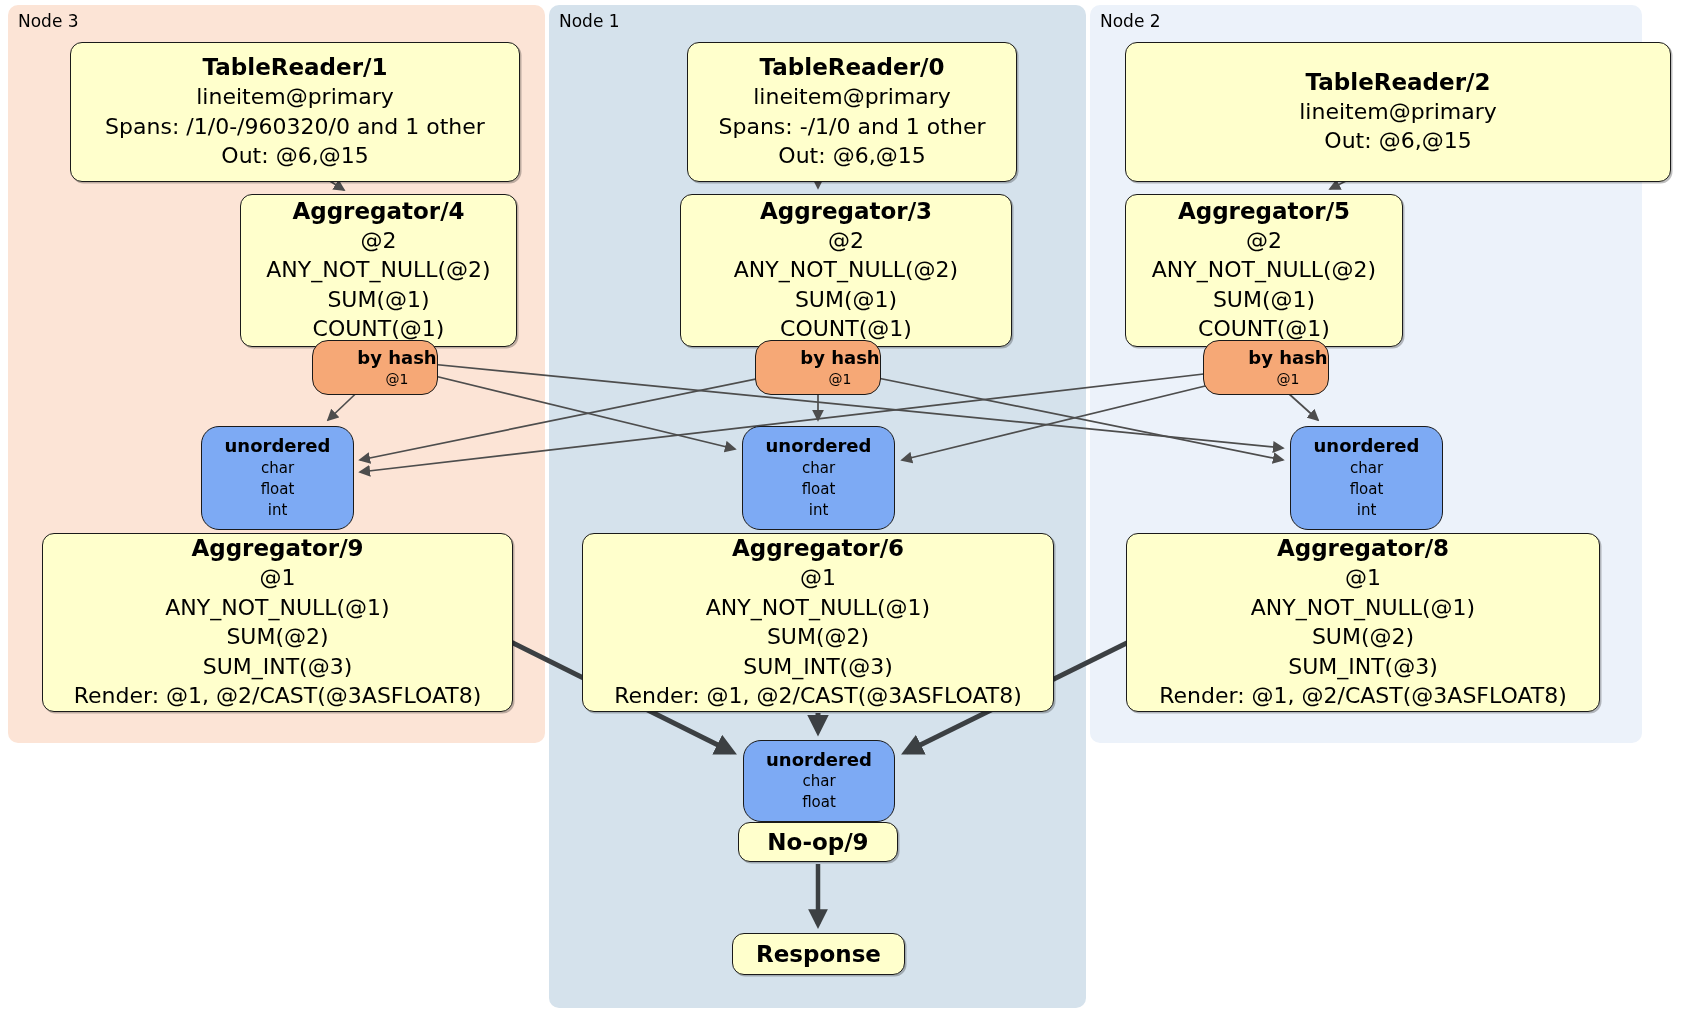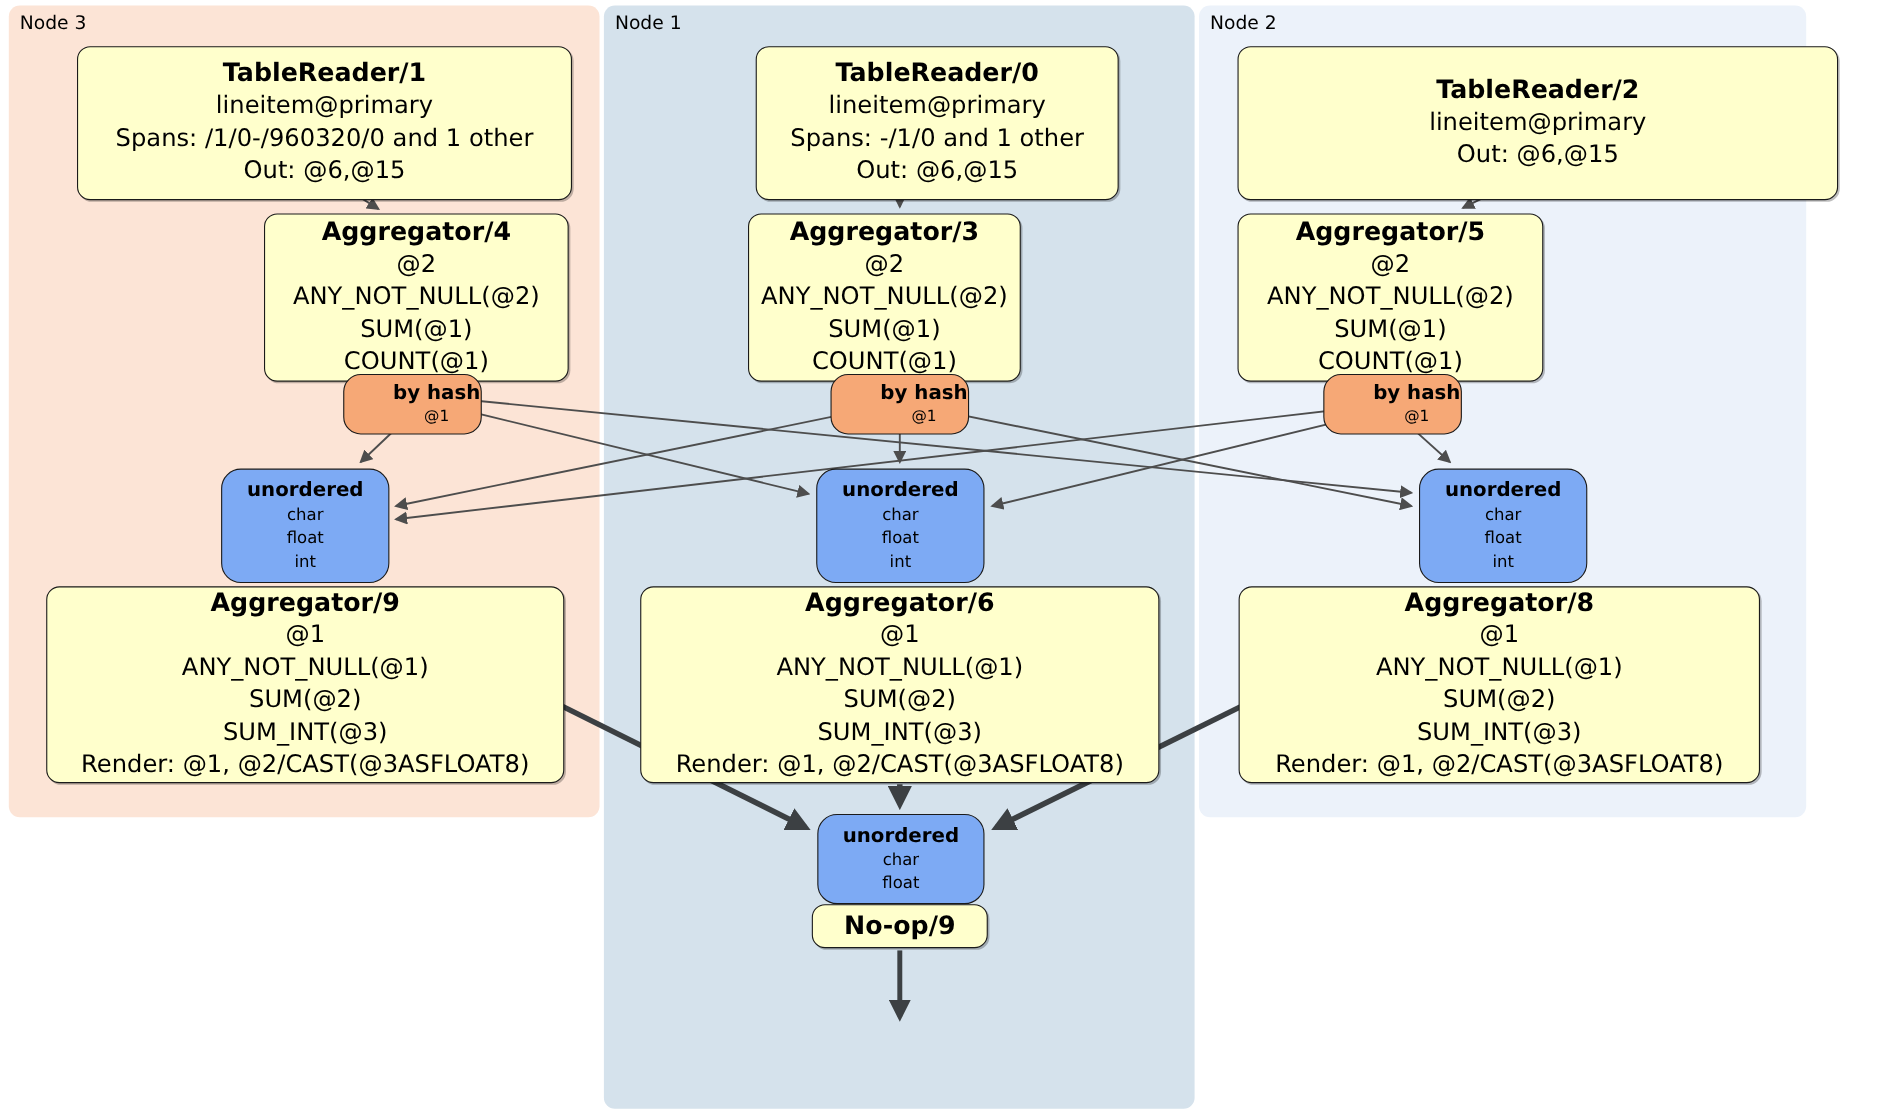--- a/index.html
+++ b/index.html
@@ -36,21 +36,21 @@
   .op-title{font-size:23px;font-weight:bold;line-height:1.25;}
   .op-line{font-size:22px;line-height:1.34;}
   .router-title,.sync-title{font-size:18px;font-weight:bold;line-height:1.25;}
   .router-line{font-size:14px;line-height:1.3;}
   .sync-line{font-size:15px;line-height:1.4;}
   
   #box-tr1{left:70px;top:42px;width:450px;height:140px;}
   #box-tr0{left:687px;top:42px;width:330px;height:140px;}
   #box-tr2{left:1125px;top:42px;width:546px;height:140px;}
   #box-agg4{left:240px;top:194px;width:277px;height:153px;}
-  #box-agg3{left:680px;top:194px;width:248px;height:153px;}
+  #box-agg3{left:680px;top:194px;width:332px;height:153px;}
   #box-agg5{left:1125px;top:194px;width:278px;height:153px;}
   #box-r3{left:312px;top:340px;width:126px;height:55px;}
   #box-r1{left:755px;top:340px;width:126px;height:55px;}
   #box-r2{left:1203px;top:340px;width:126px;height:55px;}
   #box-s3{left:201px;top:426px;width:153px;height:104px;}
   #box-s1{left:742px;top:426px;width:153px;height:104px;}
   #box-s2{left:1290px;top:426px;width:153px;height:104px;}
   #box-agg7{left:42px;top:533px;width:471px;height:179px;}
   #box-agg6{left:582px;top:533px;width:472px;height:179px;}
   #box-agg8{left:1126px;top:533px;width:474px;height:179px;}
@@ -205,14 +205,17 @@
   </div>
 
   <div class="sync" id="box-sfinal">
     <div class="sync-title">unordered</div>
     <div class="sync-line">char</div>
     <div class="sync-line">float</div>
   </div>
   <div class="op" id="box-noop">
     <div class="op-title">No-op/9</div>
   </div>
+  <div class="op" id="box-response">
+    <div class="op-title">Response</div>
+  </div>
 
 </div>
 
 </body></html>

